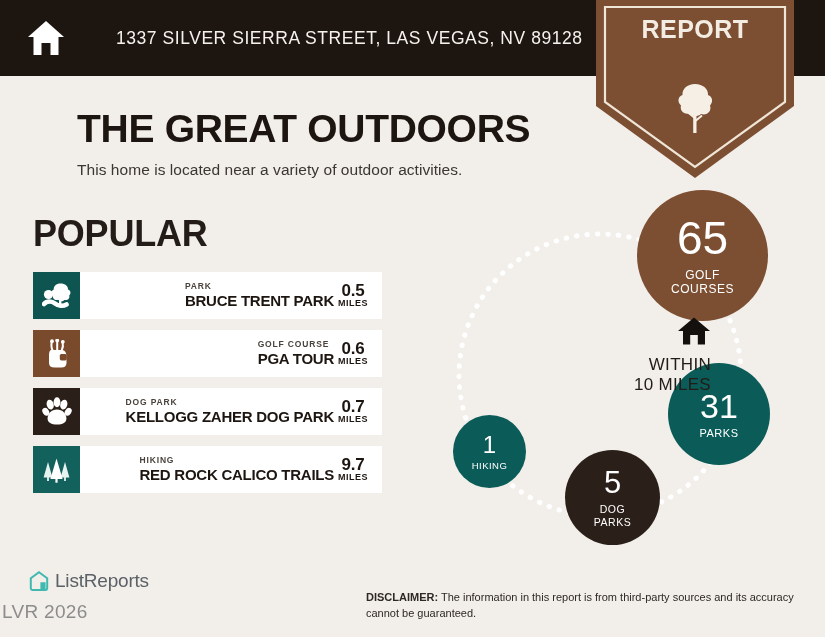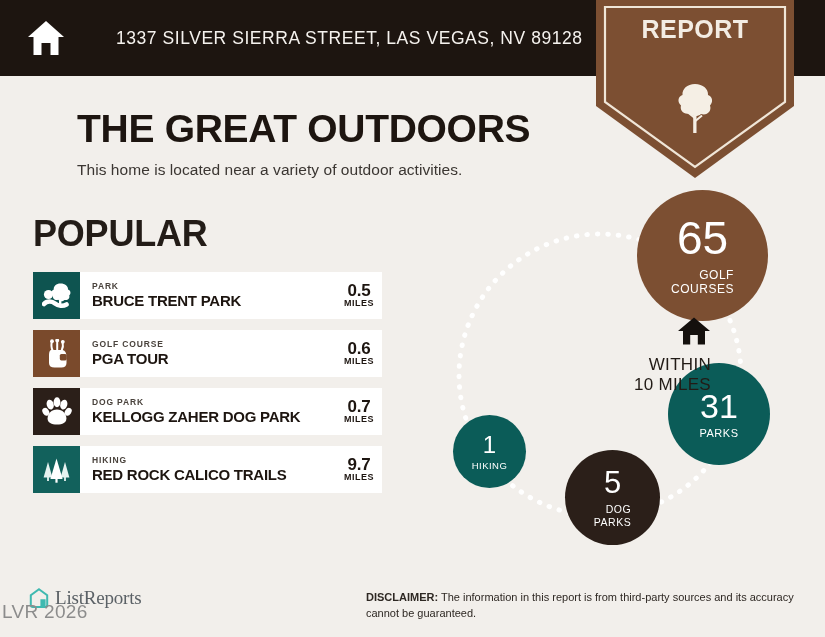--- a/index.html
+++ b/index.html
@@ -112,22 +112,22 @@
     flex: 0 0 47px;
     display: flex;
     align-items: center;
     justify-content: center;
   }
   .poi-icon-tile svg { display: block; }
   .poi-body {
     flex: 1 1 auto;
     display: flex;
     align-items: center;
-    justify-content: space-between;
-    padding: 0 8px 0 12px;
+    justify-content: flex-end;
+    padding: 0 14px 0 12px;
     min-width: 0;
   }
   .poi-texts { min-width: 0; }
   .poi-category {
     font-size: 8.5px;
     font-weight: 700;
     letter-spacing: 0.85px;
     color: #4a433d;
     line-height: 1.1;
   }
@@ -178,21 +178,21 @@
     border-radius: 50%;
     display: flex;
     flex-direction: column;
     align-items: center;
     justify-content: center;
     color: #ffffff;
     text-align: center;
     line-height: 1;
   }
   .bubble-value { font-weight: 400; }
-  .bubble-label { font-weight: 400; letter-spacing: 0.5px; text-align: right; }
+  .bubble-label { font-weight: 400; letter-spacing: 0.5px; }
 
   #bubble-golf {
     left: 205px; top: 14px;
     width: 131px; height: 131px;
     background: #7c4f32;
   }
   #bubble-golf .bubble-value { font-size: 46px; }
   #bubble-golf .bubble-label { font-size: 12px; margin-top: 7px; line-height: 1.18; }
 
   #bubble-parks {
@@ -237,24 +237,23 @@
     font-size: 17px;
     font-weight: 400;
     color: #221b16;
     letter-spacing: 0.3px;
     line-height: 1.15;
   }
 
   
   #footer-logo {
     position: absolute;
-    left: 28px; top: 587px;
+    left: 28px; top: 570px;
     display: flex;
     align-items: flex-start;
-    font-family: Liberation Serif, serif;
   }
   #listreports-mark { width: 22px; height: 22px; flex: 0 0 auto; }
   #listreports-word {
     font-size: 19px;
     color: #5b6166;
     margin-left: 5px;
     letter-spacing: -0.2px;
   }
   #watermark {
     position: absolute;

